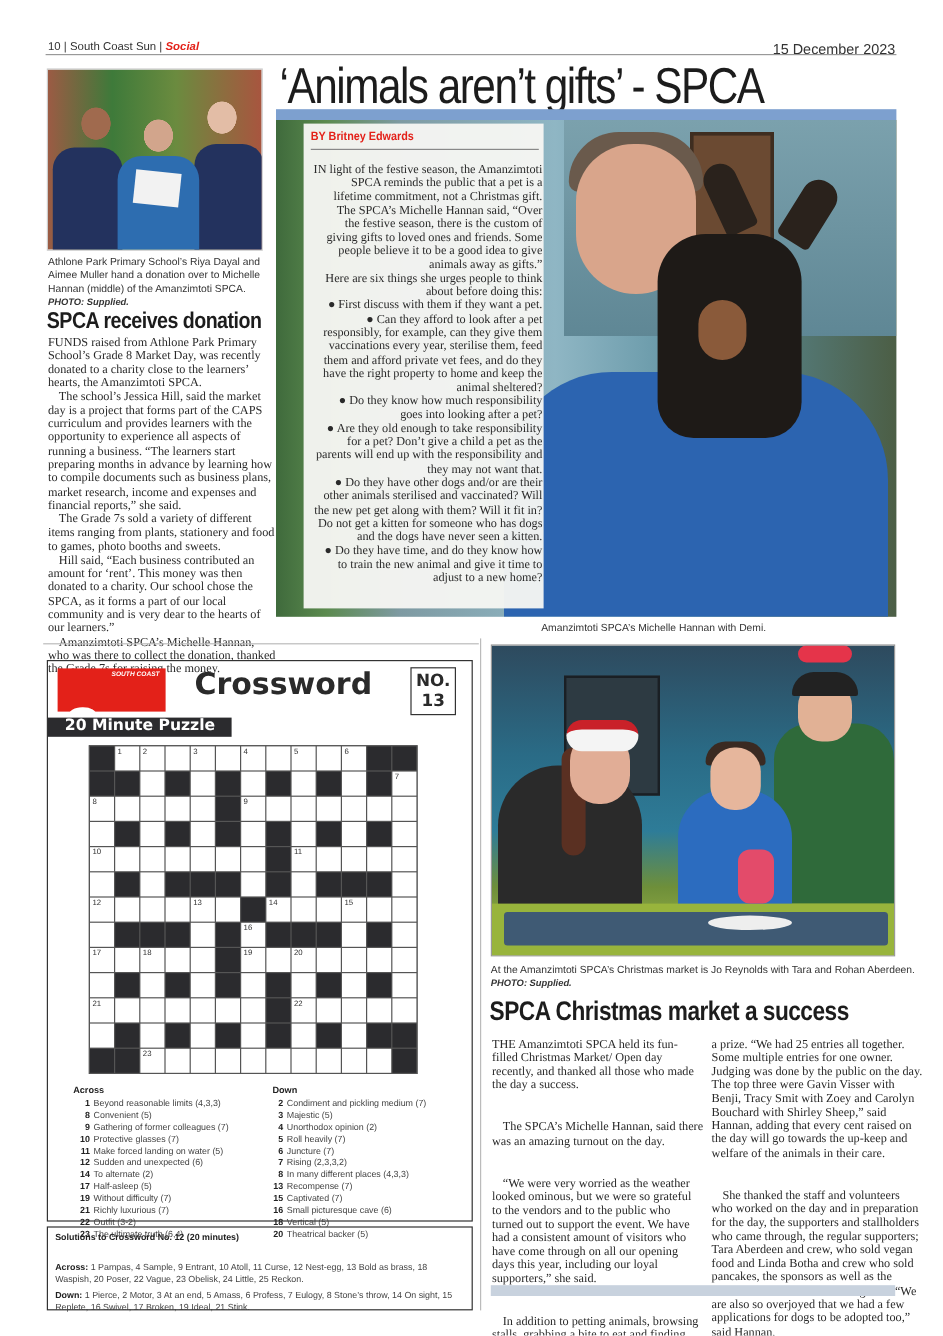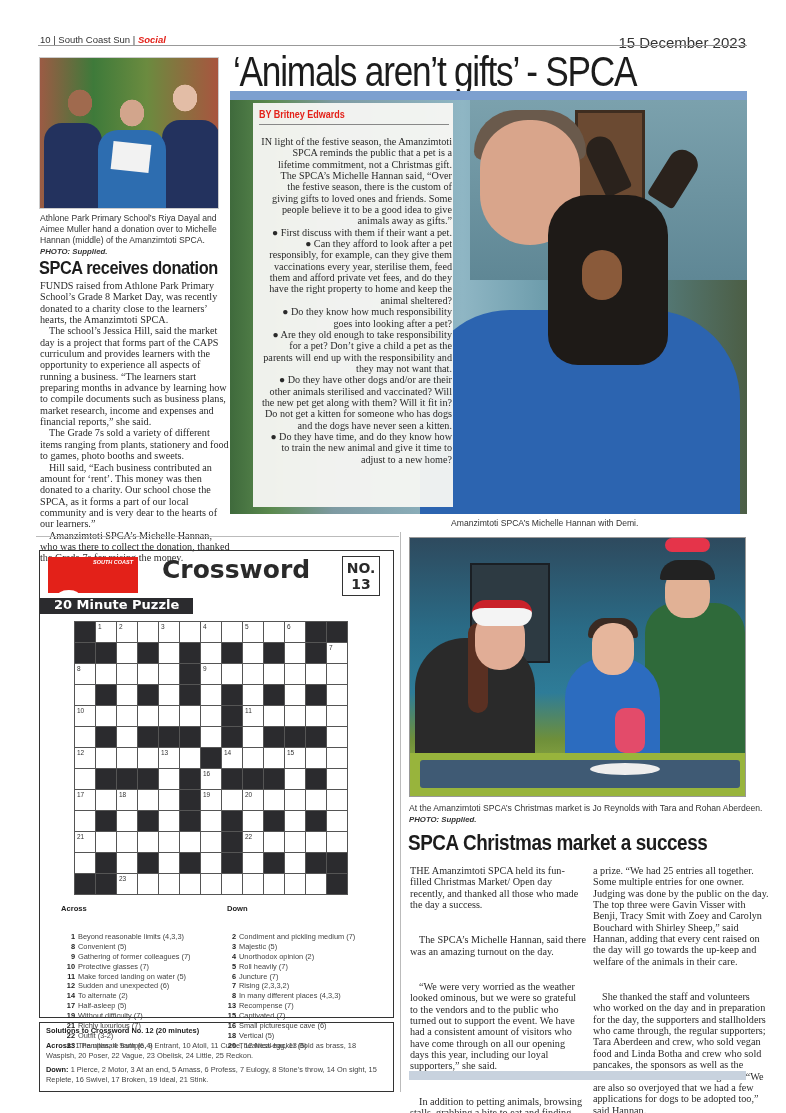--- a/index.html
+++ b/index.html
@@ -4,21 +4,21 @@
 <style>
   * { box-sizing: border-box; margin: 0; padding: 0; }
   html, body { width: 786px; height: 1113px; background: #ffffff; overflow: hidden; }
   body { position: relative; font-family: "Liberation Serif", serif; color: #222; }
 
   .abs { position: absolute; }
 
   
   .folio { left: 40px; top: 34px; font-family: "Liberation Sans", sans-serif; font-size: 9.5px; color: #333; }
   .folio .sec { color: #e32119; font-weight: bold; font-style: italic; }
-  .date { right: 40px; top: 34px; font-family: "Liberation Sans", sans-serif; font-size: 15px; color: #333; }
+  .date { right: 40px; top: 34px; font-family: "Liberation Sans", sans-serif; font-size: 12px; color: #333; }
   .rule-top { left: 38px; top: 45px; width: 709px; height: 1px; background: #999; }
 
   
   .headline { left: 233px; top: 48px; font-family: "Liberation Sans", sans-serif; font-size: 42px; font-weight: normal; color: #1c1c1c; letter-spacing: -1.5px; transform: scaleX(0.84); transform-origin: left top; white-space: nowrap; }
   .blue-bar { left: 230px; top: 91px; width: 517px; height: 9px; background: #7da0cf; }
 
   
   .photo1 { left: 39px; top: 57px; width: 180px; height: 152px; overflow: hidden; border: 1px solid #ccc;
     background:
       radial-gradient(ellipse 20px 22px at 40px 45px, #a06a4e 60%, transparent 62%),
@@ -80,30 +80,30 @@
   .cw-banner span { position: absolute; left: 14px; top: -1px; font-family: "DejaVu Sans", sans-serif; font-weight: bold; font-size: 13px; color: #fff; white-space: nowrap; }
 
   .grid { left: 74px; top: 621px; width: 274px; height: 274px; display: grid;
     grid-template-columns: repeat(13, 1fr); grid-template-rows: repeat(13, 1fr);
     border: 1px solid #555; background: #555; gap: 1px; }
   .cell { background: #fff; position: relative; font-family: "Liberation Sans", sans-serif; font-size: 6.5px; color: #333; }
   .cell.b { background: #2b2b2e; }
   .cell .n { position: absolute; left: 2px; top: 1px; }
 
   .clues { font-family: "Liberation Sans", sans-serif; font-size: 7.4px; line-height: 9.9px; color: #444; }
-  .clues h4 { font-size: 7.6px; font-weight: bold; color: #222; margin-bottom: 18px; }
+  .clues h4 { font-size: 7.6px; font-weight: bold; color: #222; margin-bottom: 1px; }
   .clues .num { display: inline-block; width: 14px; text-align: right; font-weight: bold; color: #222; margin-right: 3px; }
   .clues-across { left: 61px; top: 904px; width: 160px; }
   .clues-down { left: 227px; top: 904px; width: 165px; }
   .clues-down .num { width: 9px; }
 
   .sol-box { left: 39px; top: 1022px; width: 355px; height: 70px; border: 1px solid #333; padding: 3px 6px; font-family: "Liberation Sans", sans-serif; font-size: 7.4px; line-height: 10px; color: #444; }
   .sol-box .t { font-weight: bold; color: #222; font-size: 7.4px; }
   .sol-box b { color: #222; }
-  .sol-box p { margin-top: 5px; }
+  .sol-box p { margin-top: 15px; }
   .sol-box p.d { margin-top: 4px; }
 
   
   .photo3 { left: 409px; top: 537px; width: 337px; height: 260px; overflow: hidden; border: 1px solid #999;
     background: linear-gradient(180deg, #2e4a5e 0%, #2a6b86 35%, #2e7c98 60%, #6e8f3a 78%, #a8bd48 100%); }
   .p3-frame { left: 60px; top: 25px; width: 80px; height: 100px; background: #2d3a42; border: 2px solid #1a1f24; }
   .p3-table { left: 0; top: 215px; width: 337px; height: 45px; background: #98b43c; }
   .p3-runner { left: 10px; top: 222px; width: 320px; height: 28px; background: #3f5a74; border-radius: 3px; }
   .p3-p1 { left: 5px; top: 100px; width: 120px; height: 130px; background: #2a2a2a; border-radius: 50px 50px 0 0; }
   .p3-p1-head { left: 65px; top: 72px; width: 50px; height: 60px; background: #e1ad96; border-radius: 24px; }
@@ -172,21 +172,22 @@
   <div class="abs p2-dog-ear2"></div>
   <div class="abs p2-dog"></div>
   <div class="abs p2-dog-snout"></div>
 </div>
 <div class="abs textbox"></div>
 <div class="abs byline">BY Britney Edwards</div>
 <div class="abs byline-rule"></div>
 <div class="abs body-text body2">
   <p>IN light of the festive season, the Amanzimtoti SPCA reminds the public that a pet is a lifetime commitment, not a Christmas gift.</p>
   <p>The SPCA’s Michelle Hannan said, “Over the festive season, there is the custom of giving gifts to loved ones and friends. Some people believe it to be a good idea to give animals away as gifts.”</p>
-  <p>● First discuss with them if their want a pet.</p>
+  <p>Here are six things she urges people to think about before doing this:</p>
+  <p>● First discuss with them if they want a pet.</p>
   <p>● Can they afford to look after a pet responsibly, for example, can they give them vaccinations every year, sterilise them, feed them and afford private vet fees, and do they have the right property to home and keep the animal sheltered?</p>
   <p>● Do they know how much responsibility goes into looking after a pet?</p>
   <p>● Are they old enough to take responsibility for a pet? Don’t give a child a pet as the parents will end up with the responsibility and they may not want that.</p>
   <p>● Do they have other dogs and/or are their other animals sterilised and vaccinated? Will the new pet get along with them? Will it fit in? Do not get a kitten for someone who has dogs and the dogs have never seen a kitten.</p>
   <p>● Do they have time, and do they know how to train the new animal and give it time to adjust to a new home?</p>
 </div>
 <div class="abs caption cap2">Amanzimtoti SPCA’s Michelle Hannan with Demi.</div>
 
 <div class="abs hrule-left"></div>
 <div class="abs vrule-main"></div>

